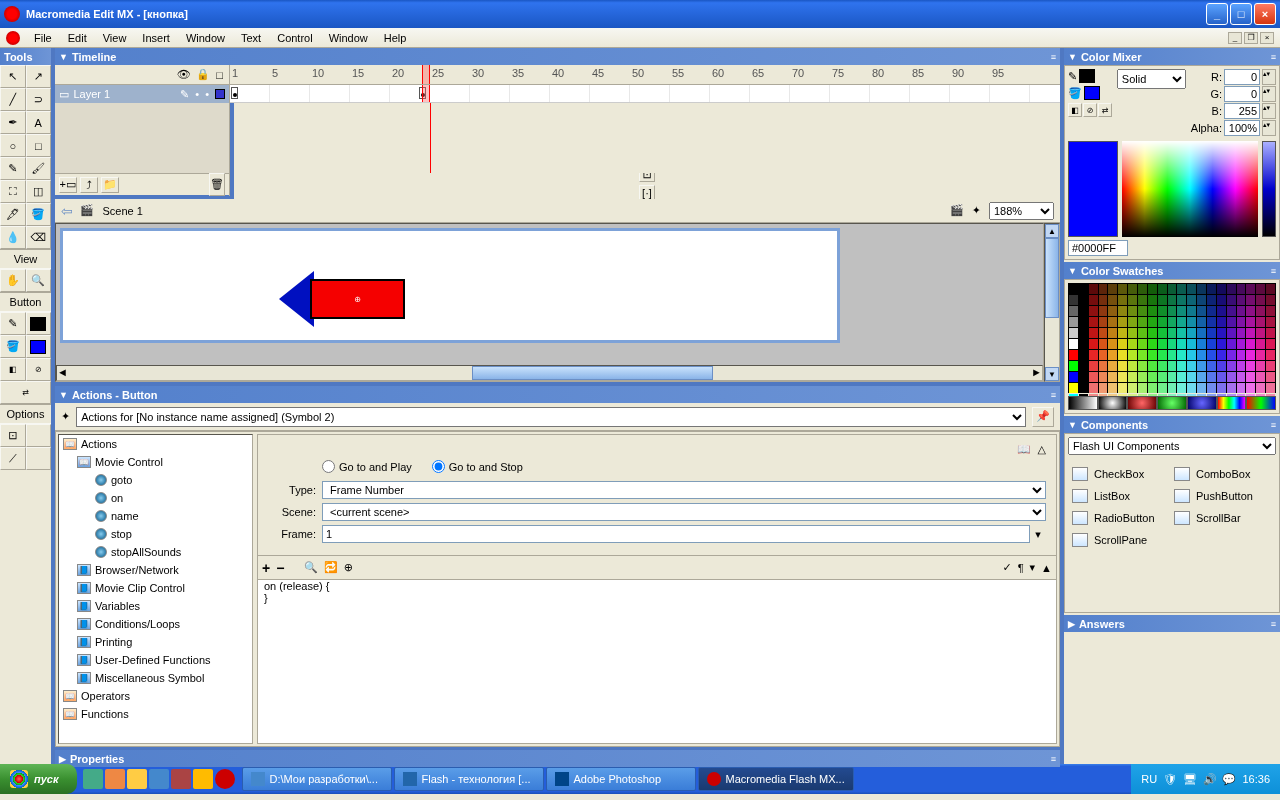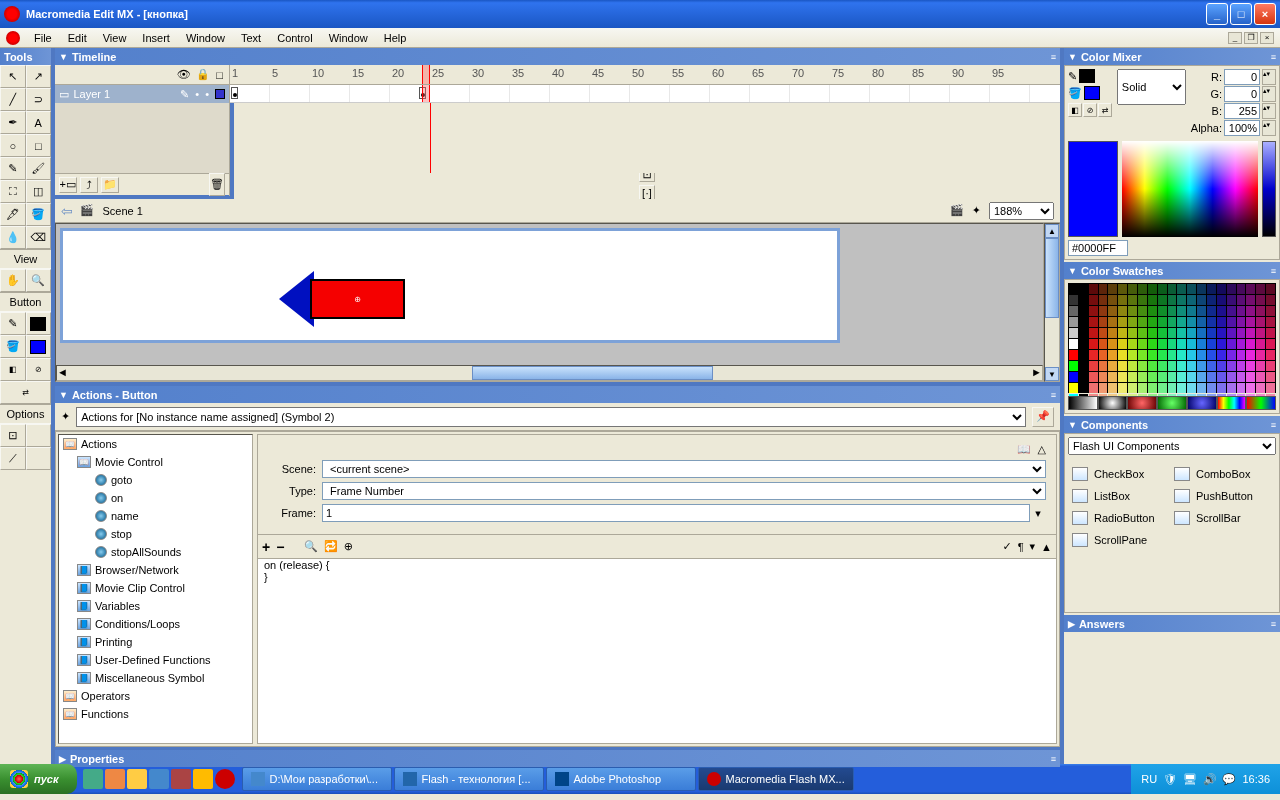--- a/index.html
+++ b/index.html
@@ -414,27 +414,37 @@
               <span class="tree-ico">📖</span>
               <span>Functions</span>
             </div>
         </div>
         <div class="act-right">
           <div class="act-form">
             <div style="display:flex;justify-content:flex-end;gap:6px;margin-bottom:4px">
               <span>📖</span>
               <span>△</span>
             </div>
+            <div class="radios">
+              <label>
+                  <input type="radio" name="gt" style="">
+                  <span>Go to and Play</span>
+                </label>
+              <label>
+                  <input type="radio" name="gt" checked="" style="">
+                  <span>Go to and Stop</span>
+                </label>
+            </div>
+            <div class="row">
+                <label>Type:</label>
+                <select><option>Frame Number</option></select>
+              </div>
             <div class="row">
                 <label>Scene:</label>
                 <select><option>&lt;current scene&gt;</option></select>
-              </div>
-            <div class="row">
-                <label>Type:</label>
-                <select><option>Frame Number</option></select>
               </div>
             <div class="row">
                 <label>Frame:</label>
                 <input type="text" value="1" style="">
                 <span style="width:16px;text-align:center">▾</span>
               </div>
           </div>
           <div class="act-tools">
             <span style="font-size:14px;font-weight:bold">+</span>
             <span style="font-size:14px;font-weight:bold">−</span>
@@ -483,21 +493,21 @@
             <div class="mixer-row">
                 <span>🪣</span>
                 <div class="swatch-sm" style="background:#00f"></div>
               </div>
             <div class="mixer-row" style="gap:1px">
                 <span class="toolbtn" style="width:14px;height:14px;font-size:8px">◧</span>
                 <span class="toolbtn" style="width:14px;height:14px;font-size:8px">⊘</span>
                 <span class="toolbtn" style="width:14px;height:14px;font-size:8px">⇄</span>
               </div>
           </div>
-          <div style="width:74px"><select style="width:100%;height:36px"><option>Solid</option></select></div>
+          <div style="width:74px"><select style="width:100%;height:20px"><option>Solid</option></select></div>
           <div class="mixer-right">
             <div class="rgba-row">
                 <label>R:</label>
                 <input type="text" value="0" style="">
                 <div class="spin">▴▾</div>
               </div>
             <div class="rgba-row">
                 <label>G:</label>
                 <input type="text" value="0" style="">
                 <div class="spin">▴▾</div>

